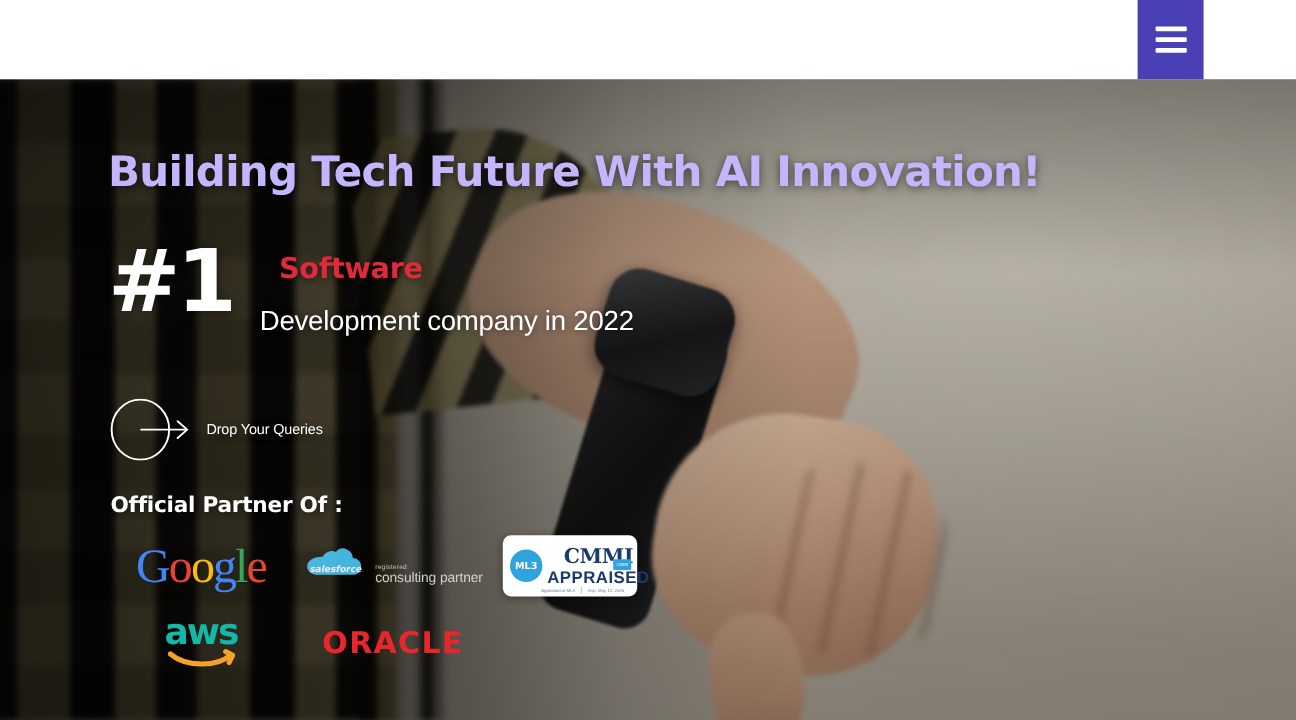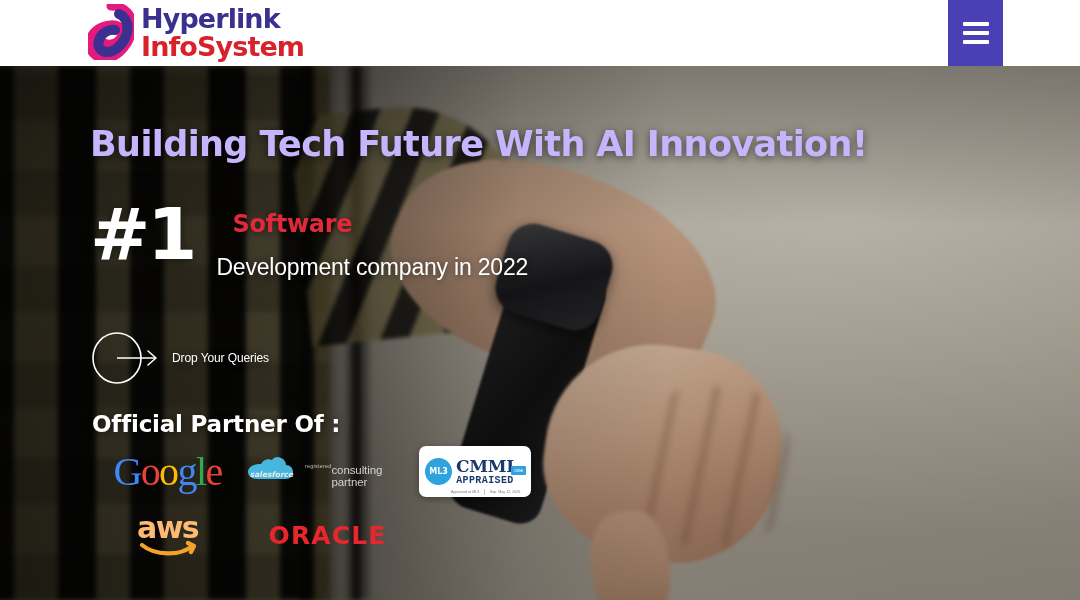--- a/index.html
+++ b/index.html
@@ -203,21 +203,21 @@
   }
   .cta-icon { width: 72px; height: 52px; flex: none; }
   .cta-label {
     font-size: 12px; color: #ffffff; margin-left: 10px;
     letter-spacing: -0.1px;
     text-shadow: 0 1px 6px rgba(0,0,0,.5);
   }
 
   .partner-title {
     position: absolute; top: 345px; left: 2px;
-    font-size: 23px; font-weight: bold; color: #ffffff;
+    font-size: 18px; font-weight: bold; color: #ffffff;
     letter-spacing: -0.2px;
     text-shadow: 0 1px 6px rgba(0,0,0,.5);
     font-family: "DejaVu Sans", sans-serif;
   }
 
   .partners-r1 {
     position: absolute; top: 380px; left: 0;
     display: flex; align-items: center;
   }
   .partners-r2 {
@@ -236,21 +236,21 @@
   .google-mark span:nth-child(1) { color: #4285f4; }
   .google-mark span:nth-child(2) { color: #ea4335; }
   .google-mark span:nth-child(3) { color: #fbbc05; }
   .google-mark span:nth-child(4) { color: #4285f4; }
   .google-mark span:nth-child(5) { color: #34a853; }
   .google-mark span:nth-child(6) { color: #ea4335; }
 
   
   .sf-lockup { display: flex; align-items: flex-end; gap: 6px; opacity: .92; }
   .sf-cloud { width: 54px; height: 34px; flex: none; }
-  .sf-txt { display: flex; line-height: 1.05; }
+  .sf-txt { display: flex; flex-direction: column; line-height: 1.05; }
   .sf-reg { font-size: 5.5px; color: #cfcfcf; letter-spacing: .2px; }
   .sf-cp  { font-size: 11.5px; color: #dcdcdc; letter-spacing: -0.1px; }
 
   
   .cmmi {
     width: 112px; height: 51px; background: #ffffff;
     border-radius: 7px; display: flex; align-items: center;
     padding: 4px 6px; box-shadow: 0 2px 7px rgba(0,0,0,.35);
     position: relative;
   }
@@ -261,70 +261,60 @@
     display: flex; align-items: center; justify-content: center;
     flex: none; font-family: "DejaVu Sans", sans-serif;
   }
   .cmmi-body { margin-left: 4px; display: flex; flex-direction: column; align-items: center; }
   .cmmi-title {
     font-size: 17px; font-weight: bold; color: #1b3a6b;
     letter-spacing: -0.3px; line-height: 1;
     font-family: "DejaVu Serif", serif;
   }
   .cmmi-sub {
-    font-size: 10px; font-weight: bold; color: #1b3a6b;
+    font-size: 14px; font-weight: bold; color: #1b3a6b;
     letter-spacing: .4px; line-height: 1; margin-top: 1px;
-    font-family: Liberation Mono, monospace;
+    font-family: Liberation Sans, sans-serif;
   }
   .cmmi-foot {
     position: absolute; left: 32px; bottom: 2px;
     display: flex; gap: 5px; align-items: center;
   }
   .cmmi-foot span { font-size: 3.6px; color: #6b7a90; white-space: nowrap; }
   .cmmi-foot .div { width: 1px; height: 6px; background: #c2cada; }
   .cmmi-chip {
     position: absolute; right: 5px; top: 20px;
     width: 15px; height: 9px; background: #2ea3dd; border-radius: 1px;
     display: flex; align-items: center; justify-content: center;
   }
   .cmmi-chip i { font-style: normal; font-size: 3.6px; color: #fff; }
 
   
   .aws-mark { display: flex; flex-direction: column; align-items: center; width: 62px; }
   .aws-txt {
-    font-size: 30px; font-weight: bold; color: #fdba74;
+    font-size: 30px; font-weight: bold; color: #14b8a6;
     letter-spacing: -1.6px; line-height: .82;
     font-family: "DejaVu Sans", sans-serif;
   }
   .aws-smile { width: 56px; height: 16px; margin-top: -1px; }
 
   
   .oracle-mark {
     font-size: 25px; font-weight: bold; color: #e8262b;
     letter-spacing: 1.1px; line-height: 1;
     font-family: "DejaVu Sans", sans-serif;
   }
 </style>
 </head>
 <body>
 
 <div class="page">
 
   <div class="header">
 
-    <div class="logo-wrap">
-      <svg class="logo-mark" viewBox="0 0 46 56">
-        <path d="M23 2 C38 2 45 12 44 24 C43 38 32 52 20 54 C9 56 1 48 2 38 C3 28 12 22 22 21 C30 20 35 24 34 30 C33 37 26 41 19 40 C14 39 11 35 13 31" fill="none" stroke="#e6197d" stroke-width="9" stroke-linecap="round"></path>
-        <path d="M31 10 C40 14 41 24 38 32 C34 42 25 49 18 48 C12 47 9 42 11 36 C13 29 21 25 27 26" fill="none" stroke="#3b2f8f" stroke-width="10" stroke-linecap="round"></path>
-      </svg>
-      <div class="logo-text">
-        <span class="logo-line1">Hyperlink</span>
-        <span class="logo-line2">InfoSystem</span>
-      </div>
-    </div>
 
     <div class="menu-btn">
       <span class="bar"></span>
       <span class="bar"></span>
       <span class="bar"></span>
     </div>
   </div>
 
   <div class="hero">
 

